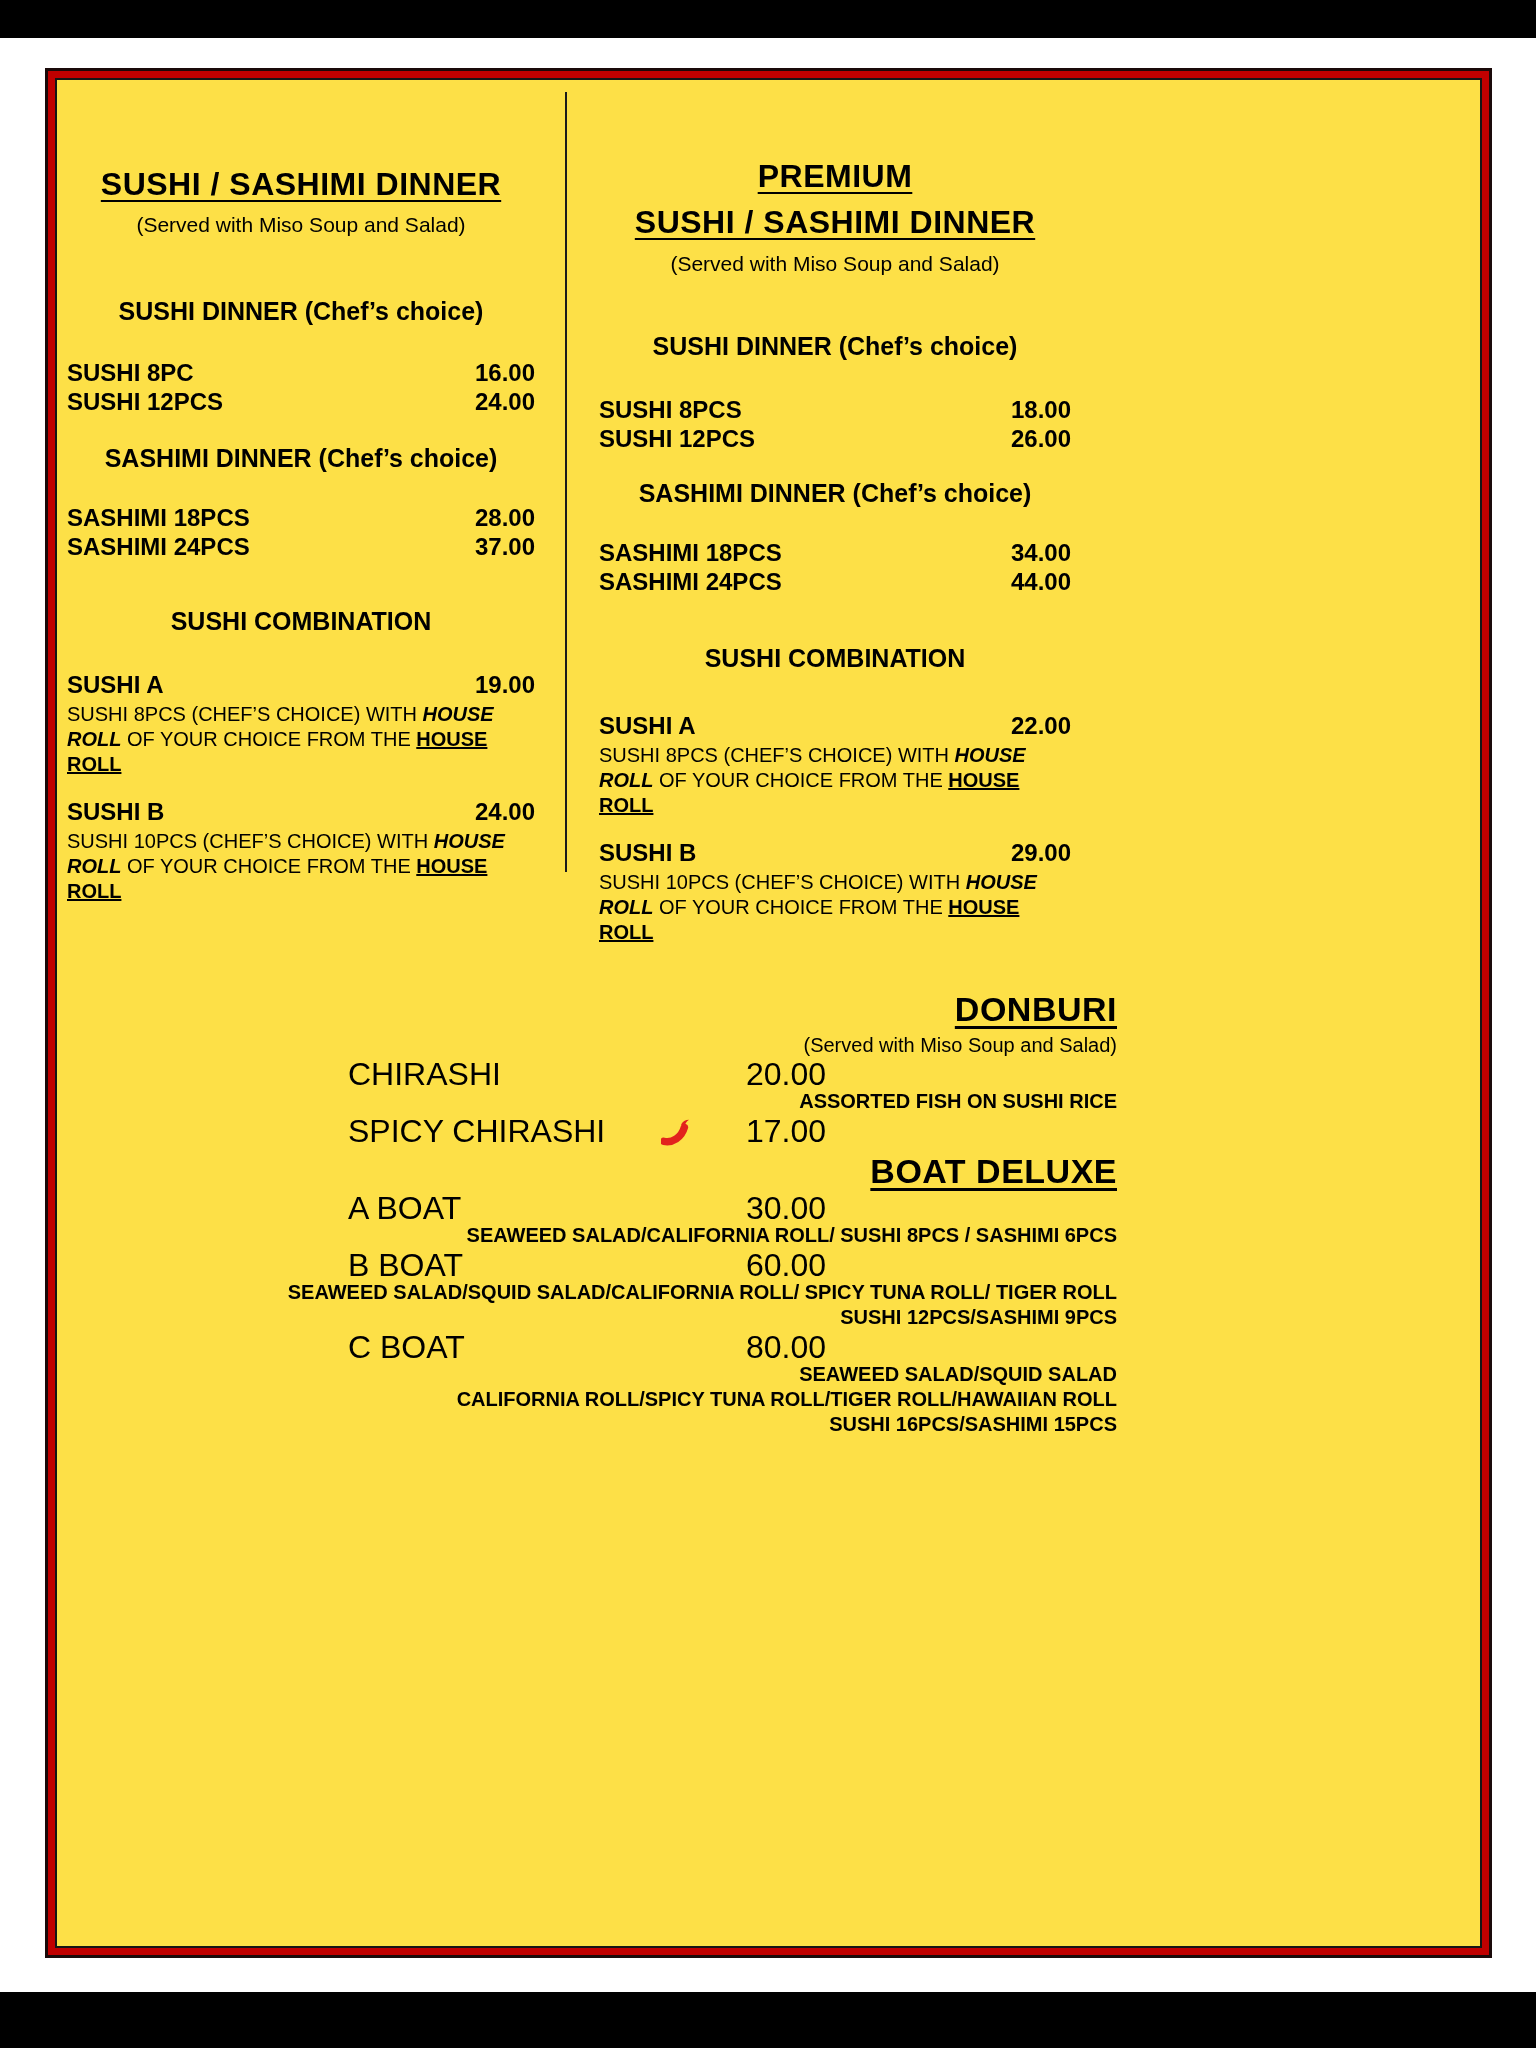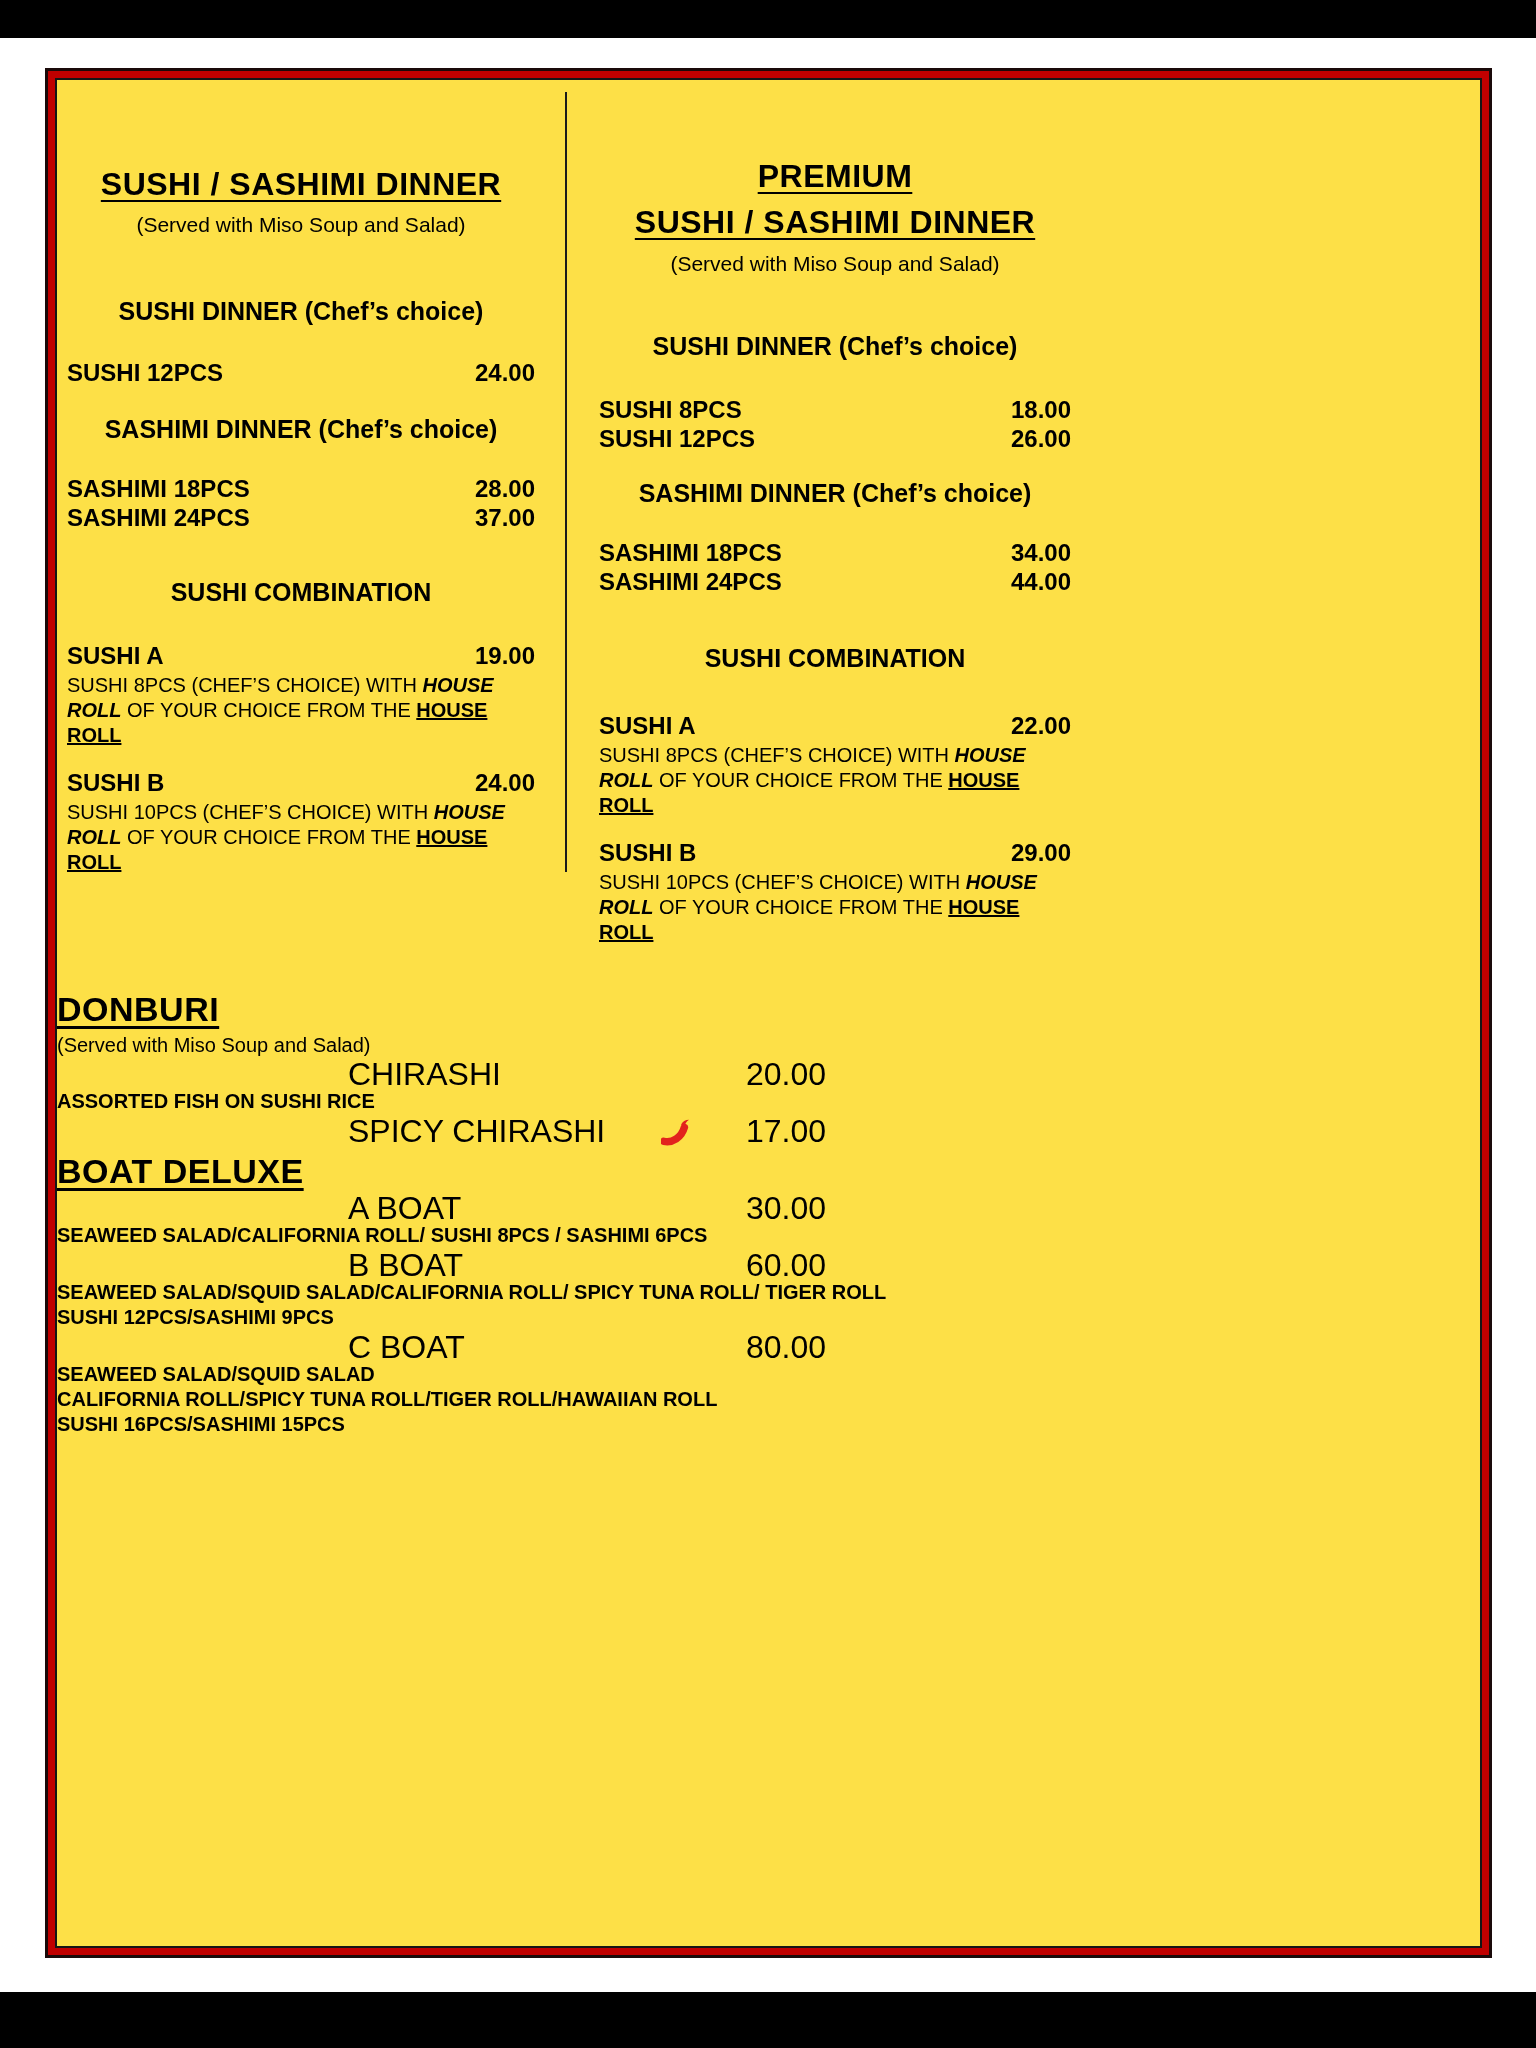--- a/index.html
+++ b/index.html
@@ -42,21 +42,21 @@
   .sec-header { font-size: 25px; font-weight: bold; text-align: center; margin: 0; }
 
   .item-row {
     display: flex; justify-content: space-between; align-items: baseline;
     font-weight: bold; font-size: 24px; line-height: 29px;
   }
   .combo-desc { font-size: 20px; line-height: 25px; margin: 3px 0 0; font-weight: normal; }
   .bi { font-weight: bold; font-style: italic; }
   .bu { font-weight: bold; text-decoration: underline; }
 
-  .bottom-block { width: 1060px; margin-top: 45px; text-align: left; }
+  .bottom-block { width: 1060px; margin-top: 45px; text-align: right; }
   .big-header {
     font-size: 34px; font-weight: bold; margin: 0;
     text-decoration: underline; text-decoration-thickness: 3px; text-underline-offset: 5px;
     letter-spacing: 0.5px;
   }
   .bottom-sub { font-size: 20px; margin: 5px 0 2px; font-weight: normal; }
   .b-row {
     width: 478px; margin: 3px auto 0;
     display: flex; justify-content: space-between; align-items: center;
     font-weight: normal; font-size: 32px; line-height: 29px;
@@ -89,20 +89,24 @@
 
   <div class="columns">
 
     <section class="col col-left">
       <h1 class="col-title">SUSHI / SASHIMI DINNER</h1>
       <p class="col-subtitle">(Served with Miso Soup and Salad)</p>
 
       <h2 class="sec-header mt60">SUSHI DINNER (Chef’s choice)</h2>
       <div class="mt32">
         <div class="item-row">
+          <span>SUSHI 8PC</span>
+          <span>16.00</span>
+        </div>
+        <div class="item-row">
           <span>SUSHI 12PCS</span>
           <span>24.00</span>
         </div>
       </div>
 
       <h2 class="sec-header mt28">SASHIMI DINNER (Chef’s choice)</h2>
       <div class="mt30">
         <div class="item-row">
           <span>SASHIMI 18PCS</span>
           <span>28.00</span>

